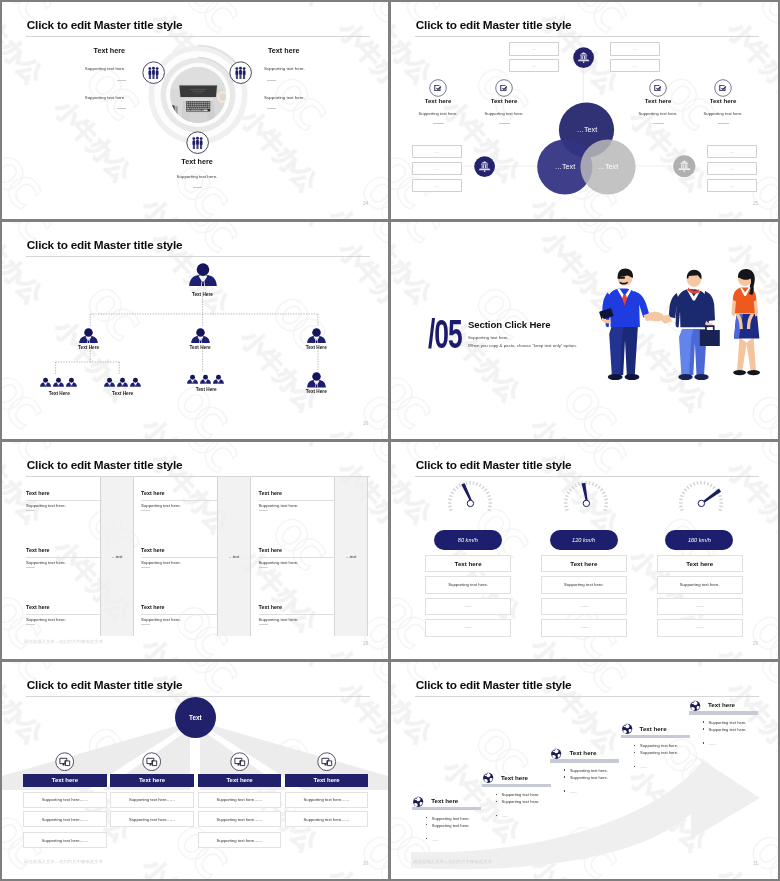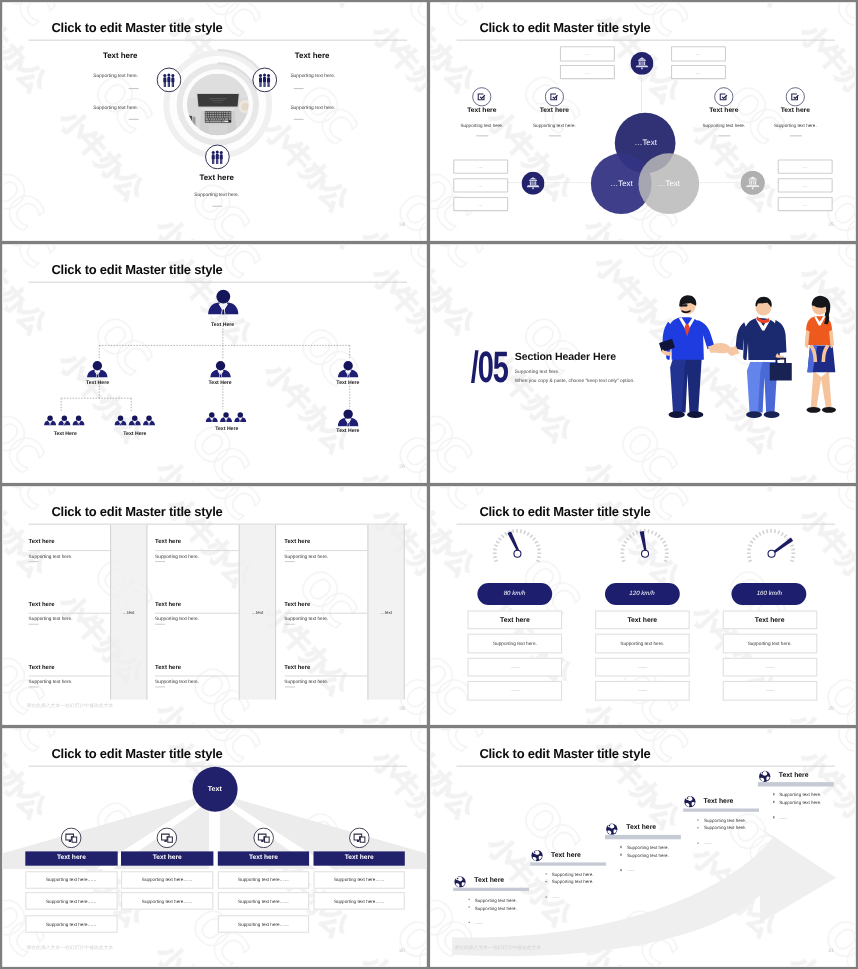--- a/index.html
+++ b/index.html
@@ -10,21 +10,21 @@
 .s1{left:2px;  top:2px;  width:386px;height:217px;}
 .s2{left:391px;top:2px;  width:387px;height:217px;}
 .s3{left:2px;  top:222px;width:386px;height:217px;}
 .s4{left:391px;top:222px;width:387px;height:217px;}
 .s5{left:2px;  top:442px;width:386px;height:217px;}
 .s6{left:391px;top:442px;width:387px;height:217px;}
 .s7{left:2px;  top:662px;width:386px;height:217px;}
 .s8{left:391px;top:662px;width:387px;height:217px;}
 .wm{position:absolute;left:0;top:0;width:100%;height:100%;pointer-events:none;}
 .title{position:absolute;left:24.8px;top:15.6px;font-size:11.8px;font-weight:bold;color:#0d0d0d;
-       letter-spacing:-0.22px;white-space:nowrap;margin-left:20px;}
+       letter-spacing:-0.22px;white-space:nowrap;}
 .tline{position:absolute;left:24px;top:34px;width:344px;height:1px;background:#d6d6d6;}
 .pnum{position:absolute;font-size:4.6px;color:#bdbdbd;right:20px;top:199px;}
 .foot{position:absolute;font-size:4.4px;color:#d2d2d2;white-space:nowrap;left:22px;top:197px;}
 .th{position:absolute;font-weight:bold;color:#111;white-space:nowrap;}
 .sup{position:absolute;color:#3a3a3a;white-space:nowrap;}
 .dash{position:absolute;height:1px;background:#c8c8c8;}
 .obox{position:absolute;width:49.5px;height:13.6px;border:0.6px solid #d0d0d0;border-radius:0.8px;
       display:flex;align-items:center;justify-content:center;font-size:4.4px;color:#9a9a9a;background:#fff;
       box-sizing:border-box;}
 .eicon{position:absolute;width:18px;height:18px;}
@@ -485,21 +485,21 @@
   <div class="pnum">26</div>
 </div>
 
 <div class="slide s4">
   <svg class="wm">
         <rect width="387" height="217" fill="url(#wmpat)"></rect>
       </svg>
 
   <div style="position:absolute;left:37.4px;top:90px;font-size:40px;font-weight:bold;color:#1b1b6b;
               letter-spacing:-1.5px;transform:scaleX(0.66);transform-origin:left top;">/05</div>
-  <div style="position:absolute;left:77px;top:96.5px;font-size:9.6px;font-weight:bold;color:#111;letter-spacing:-0.1px;">Section Header Here</div>
+  <div style="position:absolute;left:77px;top:96.5px;font-size:9.6px;font-weight:bold;color:#111;letter-spacing:-0.1px;">Section Click Here</div>
   <div style="position:absolute;left:77px;top:113px;font-size:4.4px;color:#444;">Supporting text here.</div>
   <div style="position:absolute;left:77px;top:121px;font-size:4.4px;color:#444;">When you copy &amp; paste, choose "keep text only" option.</div>
 
   <svg style="position:absolute;left:208px;top:45px;width:169px;height:125px" viewBox="0 0 169 125">
   <g>
     <path d="M13 58 h26 l-0.6 9 -2.6 41 h-8 l-1.8-35 -1.8 35 h-8 l-2.6-41z" fill="#1b2a78"></path>
     <path d="M13 58 h12 l-1.6 9 -2.6 41 h-8 l-2.6-41z" fill="#223392"></path>
     <ellipse cx="16.2" cy="110" rx="7.4" ry="3.1" fill="#11143a"></ellipse>
     <ellipse cx="33" cy="110" rx="7.4" ry="3.1" fill="#11143a"></ellipse>
 

